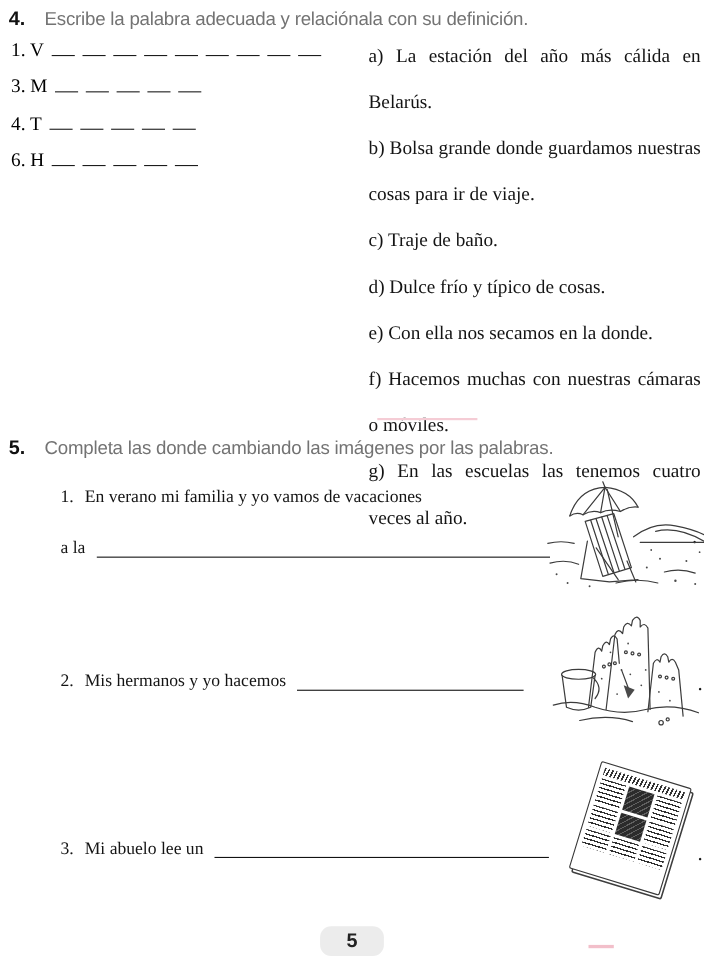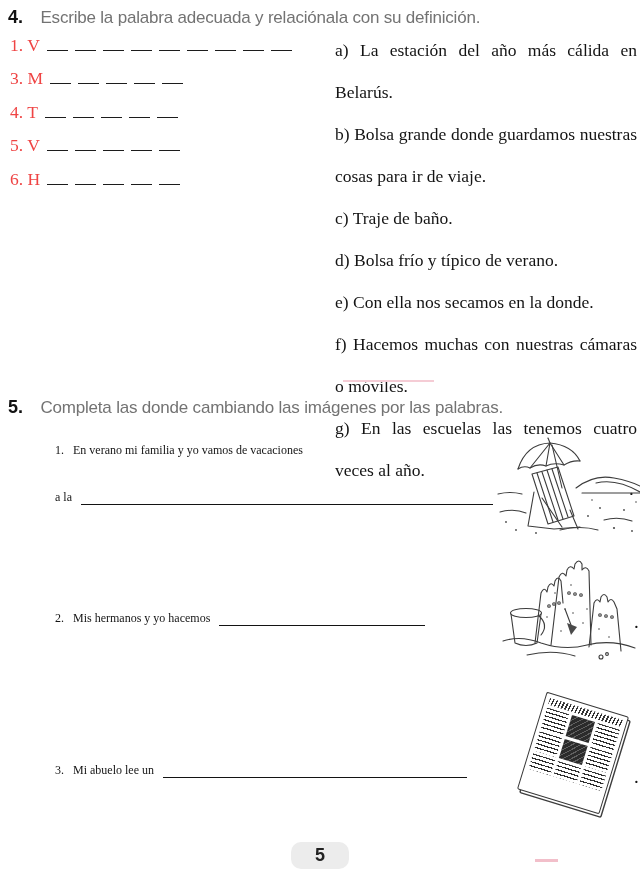--- a/index.html
+++ b/index.html
@@ -12,29 +12,29 @@
     font-family:"Liberation Sans", sans-serif; }
   .ex4-header { top:7px; }
   .ex5-header { top:397px; }
   .ex-num { font-weight:bold; font-size:18px; color:#111; margin-right:13px; }
   .ex-title { font-weight:500; font-size:17px; color:#737373; letter-spacing:-0.2px; }
 
   
   .items-col { position:absolute; left:10px; top:29px; width:322px;
     font-size:17.5px; line-height:33.4px; }
   .word-item { white-space:nowrap; }
-  .word-label { color:#ef4444; }
+  .word-label { color:#000000; }
   .blank { display:inline-block; width:21px; height:12px; margin-left:7px;
     border-bottom:1.8px solid #1c1c1c; }
   .defs-col { position:absolute; left:335px; top:29px; width:302px;
     font-size:17.5px; line-height:42px; color:#141414; }
   .definition { margin:0; text-align:justify; }
 
   
-  .sent { position:absolute; font-size:12px; color:#141414; white-space:nowrap; }
+  .sent { position:absolute; font-size:16px; color:#141414; white-space:nowrap; }
   .s1l1 { left:55px; top:443px; }
   .s1l2 { left:55px; top:490px; }
   .s2   { left:55px; top:611px; }
   .s3   { left:55px; top:763px; }
   .sent .num { margin-right:6px; }
   .fill-line { display:inline-block; height:2px; border-bottom:1.7px solid #131313;
     position:relative; top:4px; margin-left:6px; }
   .w415 { width:412px; }
   .w207 { width:206px; }
   .w306 { width:304px; }
@@ -75,29 +75,28 @@
 
   <div class="ex-header ex4-header">
     <span class="ex-num">4.</span>
     <span class="ex-title">Escribe la palabra adecuada y relaciónala con su definición.</span>
   </div>
 
   <div class="items-col">
       <div class="word-item"><span class="word-label">1. V</span><span class="blank"></span><span class="blank"></span><span class="blank"></span><span class="blank"></span><span class="blank"></span><span class="blank"></span><span class="blank"></span><span class="blank"></span><span class="blank"></span></div>
       <div class="word-item"><span class="word-label">3. M</span><span class="blank"></span><span class="blank"></span><span class="blank"></span><span class="blank"></span><span class="blank"></span></div>
       <div class="word-item"><span class="word-label">4. T</span><span class="blank"></span><span class="blank"></span><span class="blank"></span><span class="blank"></span><span class="blank"></span></div>
-      <div class="word-item"><span class="word-label">5. V</span><span class="blank"></span><span class="blank"></span><span class="blank"></span><span class="blank"></span><span class="blank"></span></div>
       <div class="word-item"><span class="word-label">6. H</span><span class="blank"></span><span class="blank"></span><span class="blank"></span><span class="blank"></span><span class="blank"></span></div>
     </div>
 
   <div class="defs-col">
       <p class="definition">a) La estación del año más cálida en Belarús.</p>
       <p class="definition">b) Bolsa grande donde guardamos nuestras cosas para ir de viaje.</p>
       <p class="definition">c) Traje de baño.</p>
-      <p class="definition">d) Bolsa frío y típico de verano.</p>
+      <p class="definition">d) Dulce frío y típico de cosas.</p>
       <p class="definition">e) Con ella nos secamos en la donde.</p>
       <p class="definition">f) Hacemos muchas con nuestras cá­maras o móviles.</p>
       <p class="definition">g) En las escuelas las tenemos cuatro veces al año.</p>
     </div>
 
   <div class="ex-header ex5-header">
     <span class="ex-num">5.</span>
     <span class="ex-title">Completa las donde cambiando las imágenes por las palabras.</span>
   </div>
 

